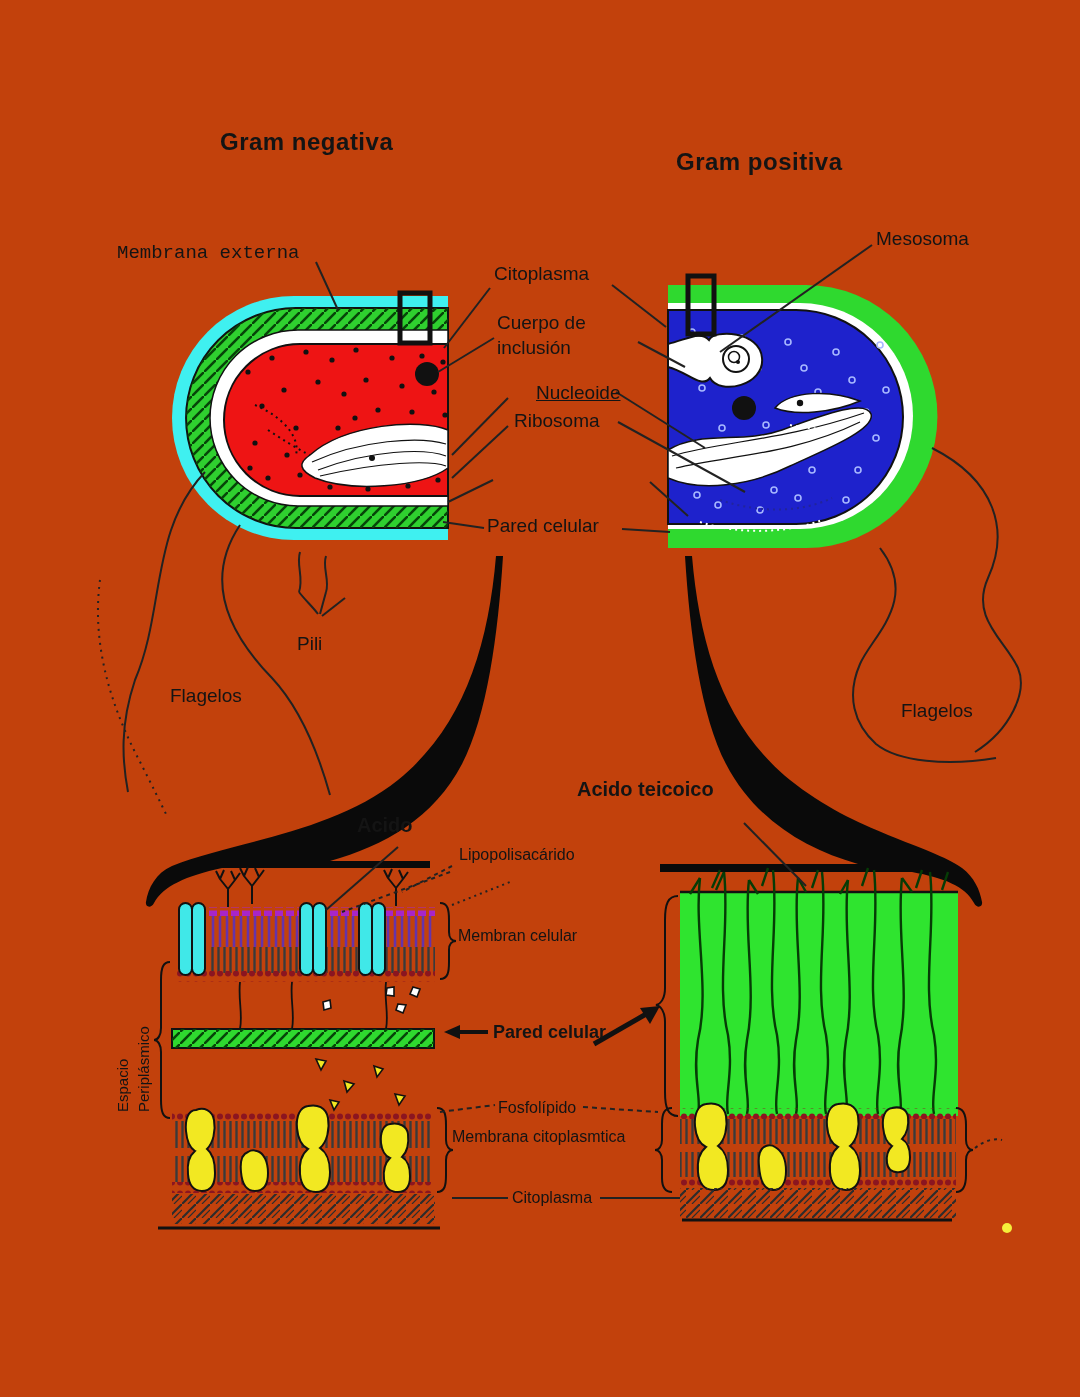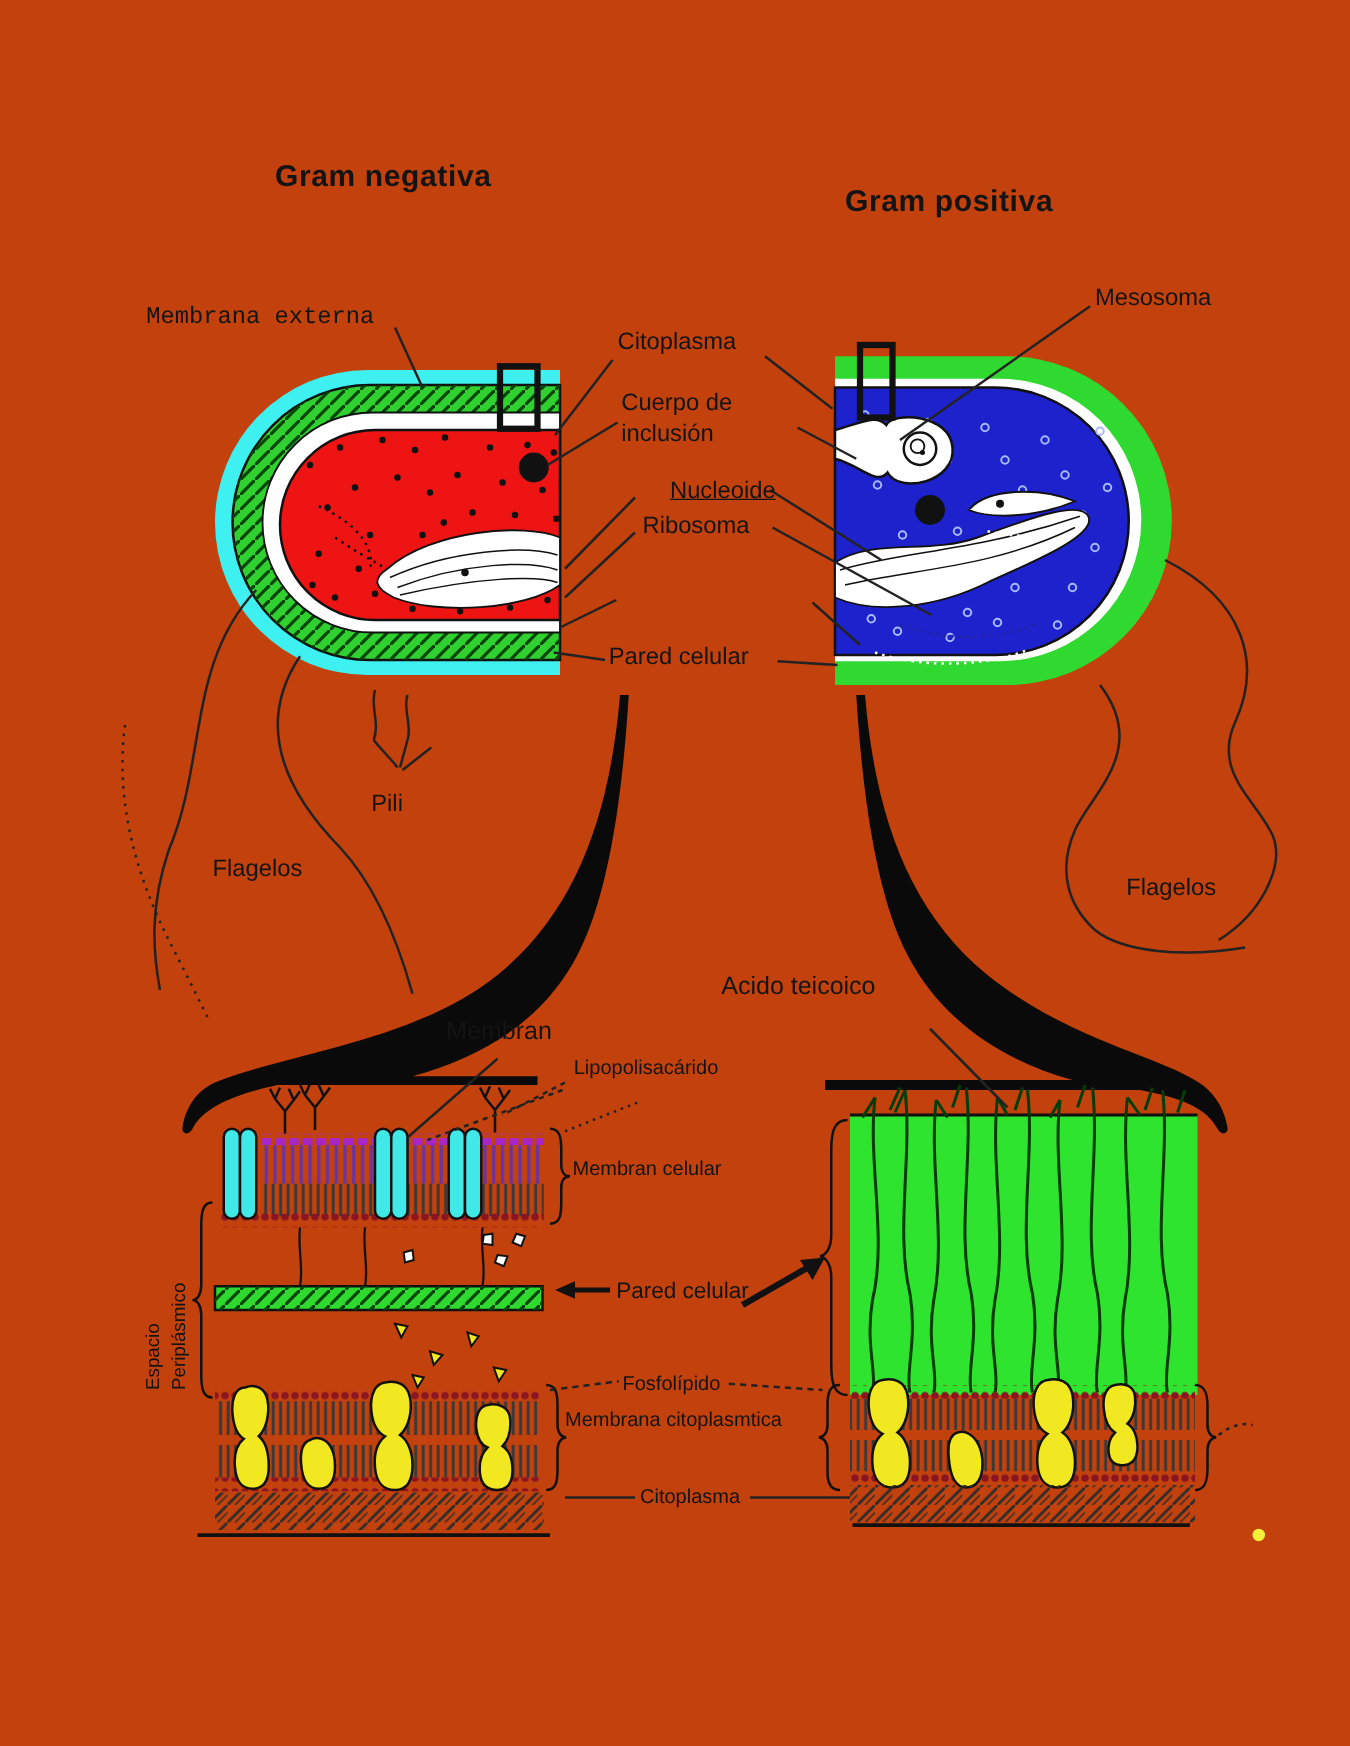--- a/index.html
+++ b/index.html
@@ -3,21 +3,21 @@
 <meta charset="utf-8">
 <style>
   html,body{margin:0;padding:0;background:#fff;}
   #stage{position:relative;width:1080px;height:1397px;background:#c2410c;overflow:hidden;
          font-family:"Liberation Sans","DejaVu Sans",sans-serif;}
   svg{position:absolute;left:0;top:0;}
   .lbl{position:absolute;color:#141414;white-space:pre-line;line-height:1.32;}
   .t{font-size:24px;font-weight:bold;letter-spacing:.5px;}
   .m{font-size:19px;}
   .s{font-size:16px;}
-  .b{font-weight:normal;}
+  .b{font-weight:bold;}
   .rot{transform:rotate(-90deg);transform-origin:0 0;font-size:15px;line-height:1.4;}
 </style>
 </head>
 <body>
 
 <div id="stage">
 
 <svg width="1080" height="1397" viewBox="0 0 1080 1397">
   <defs>
     <pattern id="hatchG" patternUnits="userSpaceOnUse" width="12" height="12">
@@ -305,21 +305,21 @@
 <div class="lbl m" style="left:497px;top:310px;">Cuerpo de
 inclusión</div>
 <div class="lbl m" style="left:536px;top:380px;text-decoration:underline;">Nucleoide</div>
 <div class="lbl m" style="left:514px;top:408px;text-align:right;">Ribosoma</div>
 <div class="lbl m" style="left:487px;top:513px;">Pared celular</div>
 <div class="lbl m" style="left:297px;top:631px;">Pili</div>
 <div class="lbl m" style="left:170px;top:683px;">Flagelos</div>
 <div class="lbl m" style="left:901px;top:698px;">Flagelos</div>
 
 <div class="lbl b" style="left:577px;top:776px;font-size:20px;">Acido teicoico</div>
-<div class="lbl b" style="left:357px;top:812px;font-size:20px;">Membran</div>
+<div class="lbl b" style="left:357px;top:812px;font-size:20px;">Acido</div>
 <div class="lbl s" style="left:459px;top:844px;">Lipopolisacárido</div>
 <div class="lbl s" style="left:458px;top:925px;">Membran celular</div>
 <div class="lbl b" style="left:493px;top:1021px;font-size:18px;">Pared celular</div>
 <div class="lbl s" style="left:498px;top:1097px;">Fosfolípido</div>
 <div class="lbl s" style="left:452px;top:1126px;">Membrana citoplasmtica</div>
 <div class="lbl s" style="left:512px;top:1187px;">Citoplasma</div>
 <div class="lbl rot" style="left:112px;top:1112px;width:150px;">Espacio
 Periplásmico</div>
 
 </div>

